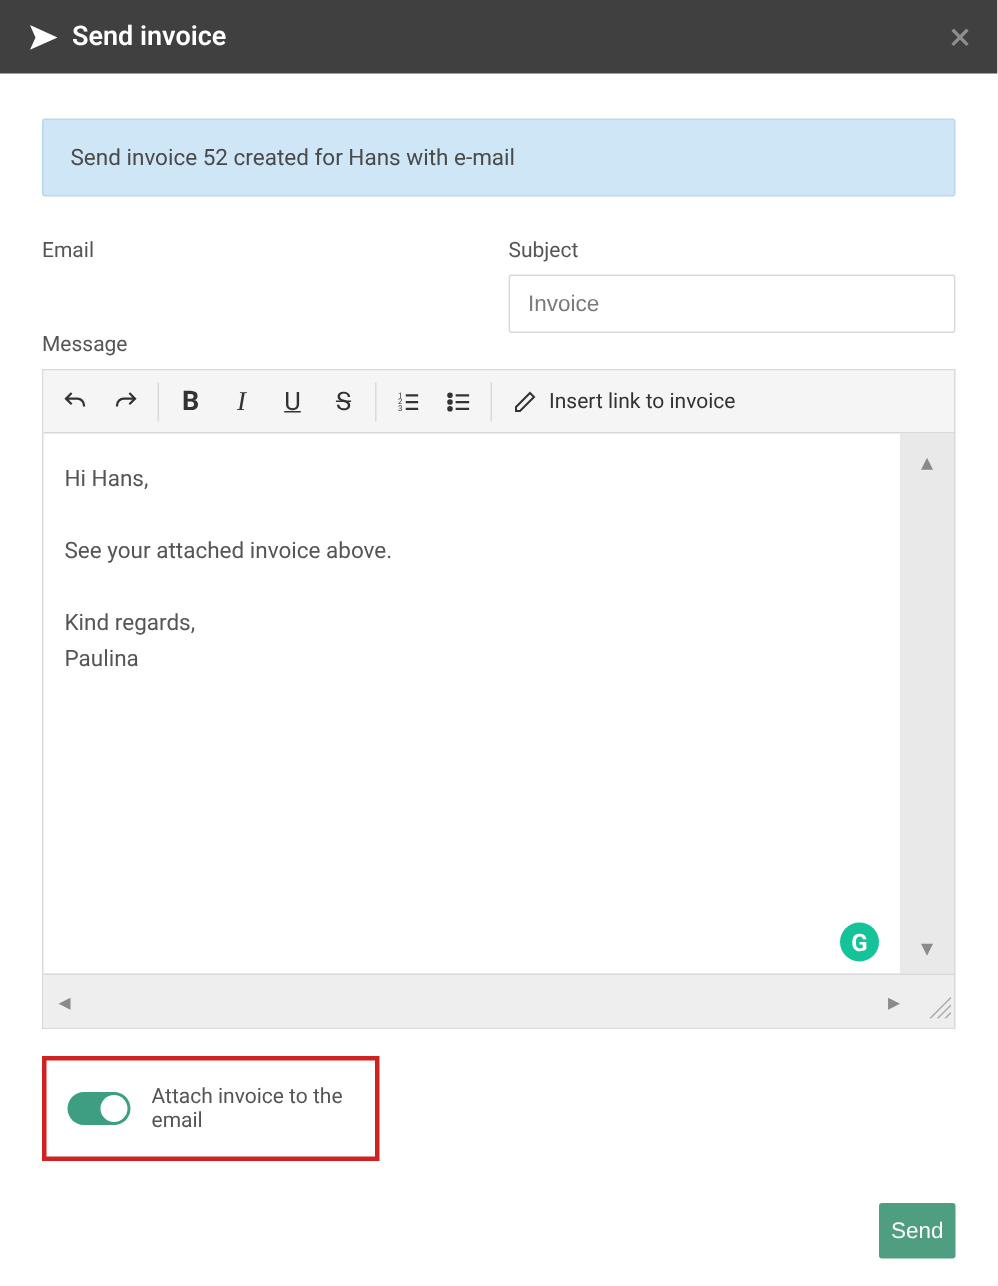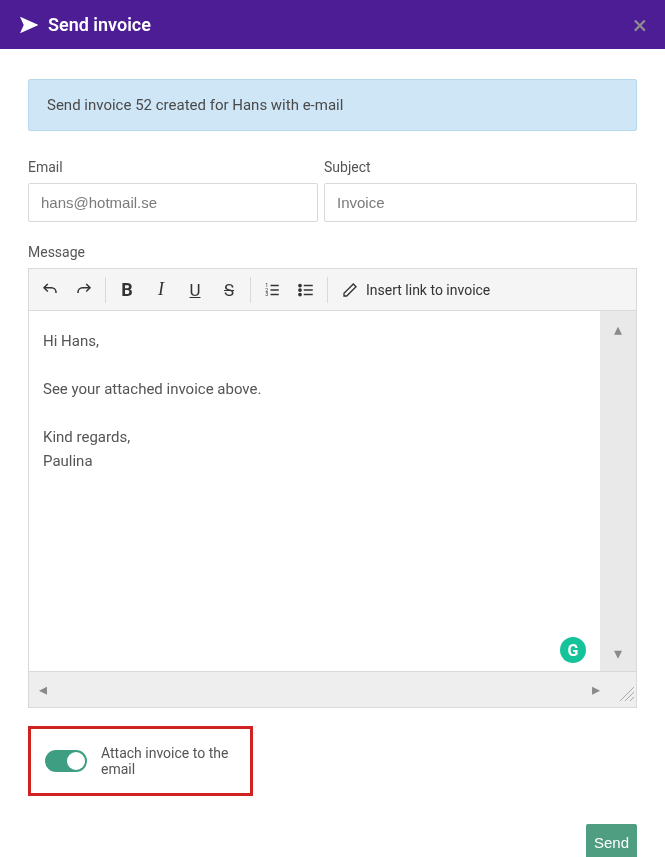--- a/index.html
+++ b/index.html
@@ -4,21 +4,21 @@
 <style>
   * { box-sizing: border-box; margin: 0; padding: 0; }
   body {
     font-family: -apple-system, BlinkMacSystemFont, "Segoe UI", Roboto, Arial, sans-serif;
     background: #fff;
     width: 665px;
     height: 857px;
     overflow: hidden;
   }
   .modal-header {
-    background: #4c1d95;
+    background: #404040;
     color: #fff;
     display: flex;
     align-items: center;
     padding: 14px 20px;
     position: relative;
   }
   .modal-header .send-icon {
     margin-right: 10px;
     display: inline-flex;
   }
@@ -42,22 +42,21 @@
     background: #cfe6f7;
     border: 1px solid #b8d8ee;
     border-radius: 2px;
     padding: 16px 18px;
     font-size: 15px;
     color: #4a4a4a;
     margin-bottom: 28px;
   }
   .form-row {
     display: flex;
-    gap: 6px;
-    margin-bottom: 22px;
+    gap: 21px;
   }
   .form-col-email { flex: 0 0 290px; }
   .form-col-subject { flex: 1; }
   .form-label {
     display: block;
     font-size: 14px;
     color: #555;
     margin-bottom: 8px;
   }
   .form-input {
@@ -230,21 +229,20 @@
   <span class="close-btn">×</span>
 </div>
 
 <div class="modal-body">
 
   <div class="info-banner">Send invoice 52 created for Hans with e-mail</div>
 
   <div class="form-row">
     <div class="form-col-email">
       <label class="form-label">Email</label>
-      <input class="form-input" value="hans@hotmail.se" style="">
     </div>
     <div class="form-col-subject">
       <label class="form-label">Subject</label>
       <input class="form-input" value="Invoice" style="">
     </div>
   </div>
 
   <label class="form-label">Message</label>
 
   <div class="editor-wrap">

